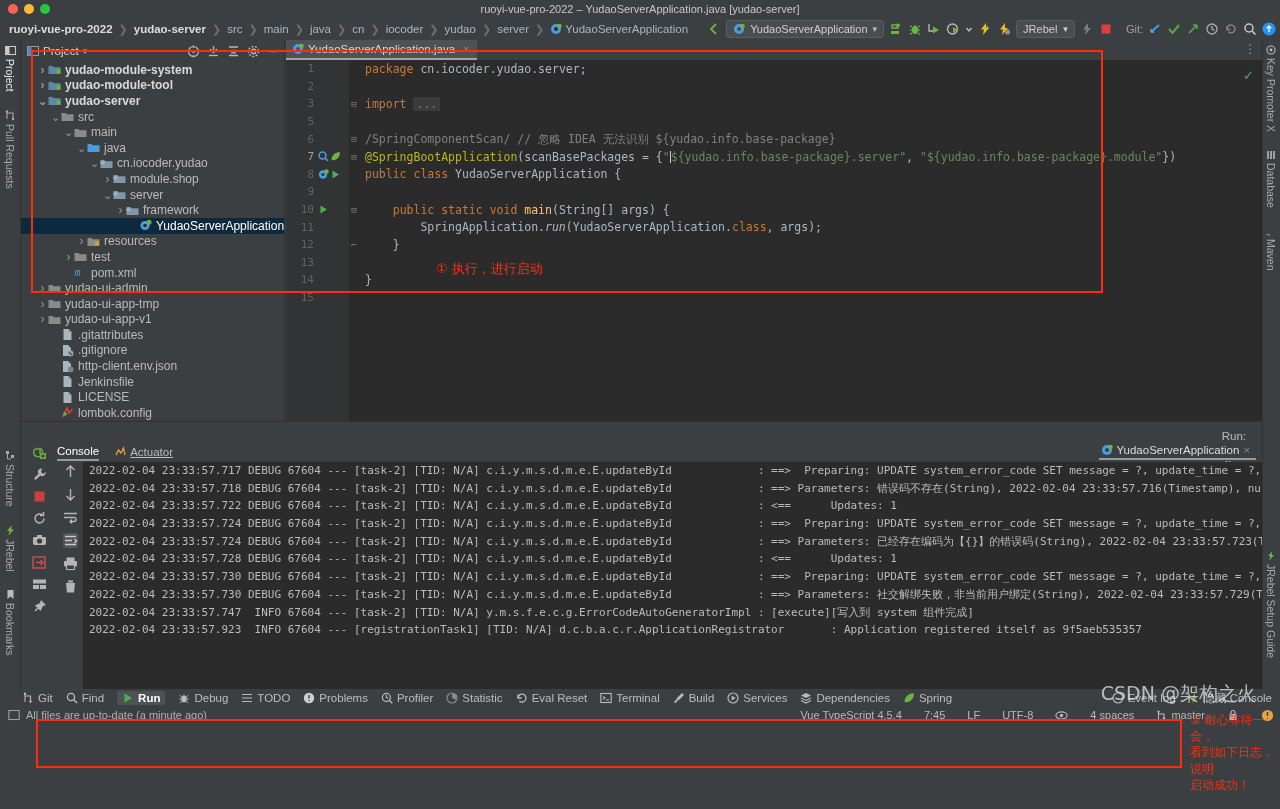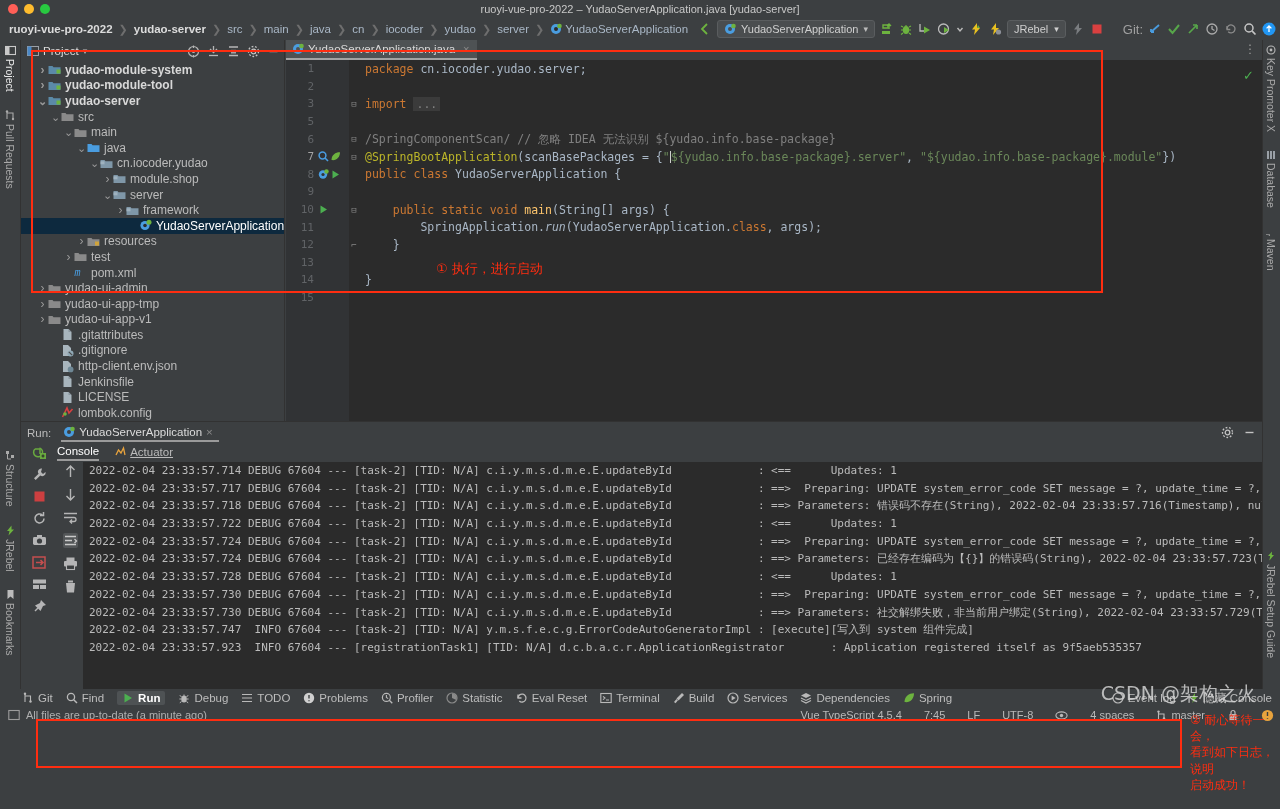--- a/index.html
+++ b/index.html
@@ -48,21 +48,21 @@
     display: flex; align-items: center; gap: 5px; height: 18px;
     background: #4a4d4f; border: 1px solid #5a5d5f; border-radius: 3px;
     padding: 0 6px; color: #cfcfcf; font-size: 11px; white-space: nowrap;
   }
   .jrebel {
     display: flex; align-items: center; gap: 6px; height: 18px;
     background: #4a4d4f; border: 1px solid #5a5d5f; border-radius: 3px;
     padding: 0 6px; color: #cfcfcf; font-size: 11px;
   }
   .ticon { width: 14px; height: 14px; display: inline-block; }
-  .gitlabel { color: #a0a0a0; font-size: 13px; margin-left: 14px; }
+  .gitlabel { color: #a0a0a0; font-size: 11px; margin-left: 8px; }
 
   
   .body { position: absolute; top: 40px; left: 0; right: 0; bottom: 34px; }
 
   
   .lstrip {
     position: absolute; left: 0; top: 0; bottom: 0; width: 21px;
     background: #3c3f41; border-right: 1px solid #323232;
   }
   .rstrip {
@@ -148,21 +148,21 @@
   .rednote {
     position: absolute; color: #ff2d10; font-size: 13px; z-index: 31;
     font-family: "DejaVu Sans", sans-serif; line-height: 1.35; white-space: pre-line;
   }
 
   
   .runpanel {
     position: absolute; left: 21px; right: 18px; bottom: 0; height: 268px;
     background: #3c3f41; border-top: 1px solid #323232;
   }
-  .run-head { height: 21px; display: flex; align-items: center; padding: 0 6px; font-size: 11.5px; }
+  .run-head { height: 21px; display: flex; align-items: flex-end; padding: 8px 6px; font-size: 11.5px; flex-direction: column; }
   .run-head .rl { color: #bbbbbb; margin-right: 10px; }
   .run-cfgtab {
     display: flex; align-items: center; gap: 4px; color: #dcdcdc;
     border-bottom: 2px solid #9a9a9a; padding: 2px 6px 2px 2px;
   }
   .run-head .gear { margin-left: auto; display: flex; gap: 9px; color: #b0b0b0; font-size: 12px; }
   .subtabs { height: 19px; display: flex; align-items: center; padding-left: 36px; gap: 16px; font-size: 11.5px; }
   .subtab { color: #bbbbbb; padding-bottom: 2px; }
   .subtab.sel { color: #ffffff; border-bottom: 2px solid #9a9a9a; }
   .subtab.has-ico { display: flex; align-items: center; gap: 4px; text-decoration: underline; }
@@ -960,21 +960,20 @@
         </span>
         <span class="ctool">
           <svg width="15" height="15" viewBox="0 0 15 15">
               <path d="M3 4 h9 l-1 9.5 H4 z" fill="#c0c0c0"></path>
               <rect x="5" y="1.5" width="5" height="2" fill="#c0c0c0"></rect>
             </svg>
         </span>
       </div>
 
       <div class="console" id="console">
-          <div class="logline">2022-02-04 23:33:57.714 DEBUG 67604 --- [task-2] [TID: N/A] c.i.y.m.s.d.m.e.E.updateById             : &lt;==      Updates: 1</div>
           <div class="logline">2022-02-04 23:33:57.717 DEBUG 67604 --- [task-2] [TID: N/A] c.i.y.m.s.d.m.e.E.updateById             : ==&gt;  Preparing: UPDATE system_error_code SET message = ?, update_time = ?, updater = ?</div>
           <div class="logline">2022-02-04 23:33:57.718 DEBUG 67604 --- [task-2] [TID: N/A] c.i.y.m.s.d.m.e.E.updateById             : ==&gt; Parameters: 错误码不存在(String), 2022-02-04 23:33:57.716(Timestamp), null, 4902(Long</div>
           <div class="logline">2022-02-04 23:33:57.722 DEBUG 67604 --- [task-2] [TID: N/A] c.i.y.m.s.d.m.e.E.updateById             : &lt;==      Updates: 1</div>
           <div class="logline">2022-02-04 23:33:57.724 DEBUG 67604 --- [task-2] [TID: N/A] c.i.y.m.s.d.m.e.E.updateById             : ==&gt;  Preparing: UPDATE system_error_code SET message = ?, update_time = ?, updater = ?</div>
           <div class="logline">2022-02-04 23:33:57.724 DEBUG 67604 --- [task-2] [TID: N/A] c.i.y.m.s.d.m.e.E.updateById             : ==&gt; Parameters: 已经存在编码为【{}】的错误码(String), 2022-02-04 23:33:57.723(Timestamp), nu</div>
           <div class="logline">2022-02-04 23:33:57.728 DEBUG 67604 --- [task-2] [TID: N/A] c.i.y.m.s.d.m.e.E.updateById             : &lt;==      Updates: 1</div>
           <div class="logline">2022-02-04 23:33:57.730 DEBUG 67604 --- [task-2] [TID: N/A] c.i.y.m.s.d.m.e.E.updateById             : ==&gt;  Preparing: UPDATE system_error_code SET message = ?, update_time = ?, updater = ?</div>
           <div class="logline">2022-02-04 23:33:57.730 DEBUG 67604 --- [task-2] [TID: N/A] c.i.y.m.s.d.m.e.E.updateById             : ==&gt; Parameters: 社交解绑失败，非当前用户绑定(String), 2022-02-04 23:33:57.729(Timestamp), nu</div>
           <div class="logline">2022-02-04 23:33:57.747  INFO 67604 --- [task-2] [TID: N/A] y.m.s.f.e.c.g.ErrorCodeAutoGeneratorImpl : [execute][写入到 system 组件完成]</div>
           <div class="logline">2022-02-04 23:33:57.923  INFO 67604 --- [registrationTask1] [TID: N/A] d.c.b.a.c.r.ApplicationRegistrator       : Application registered itself as 9f5aeb535357</div>

